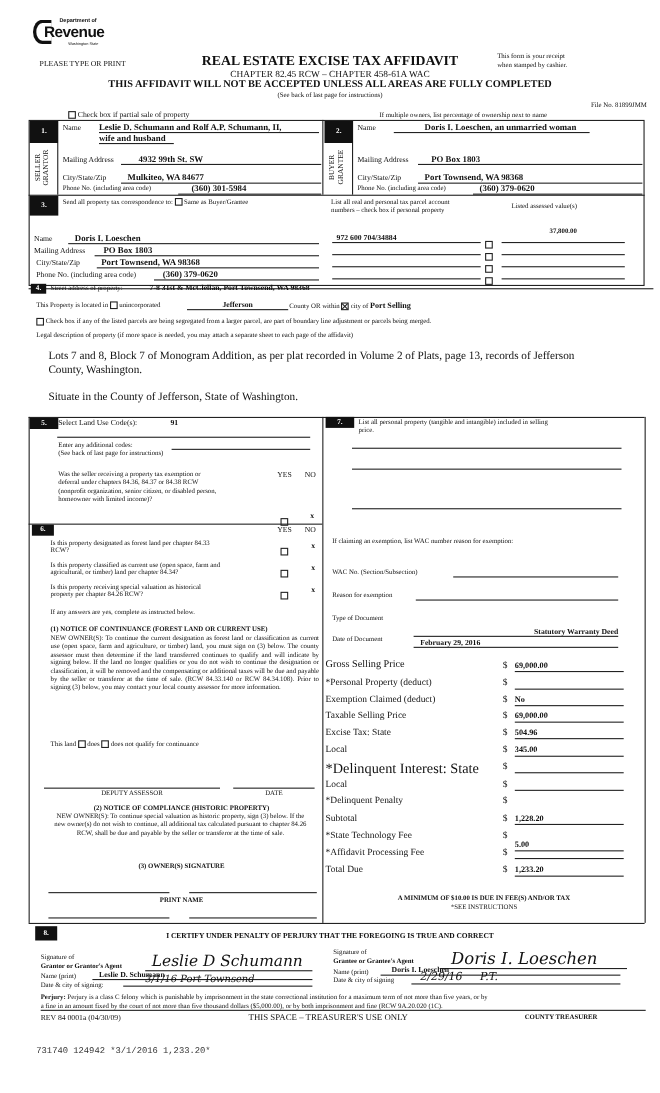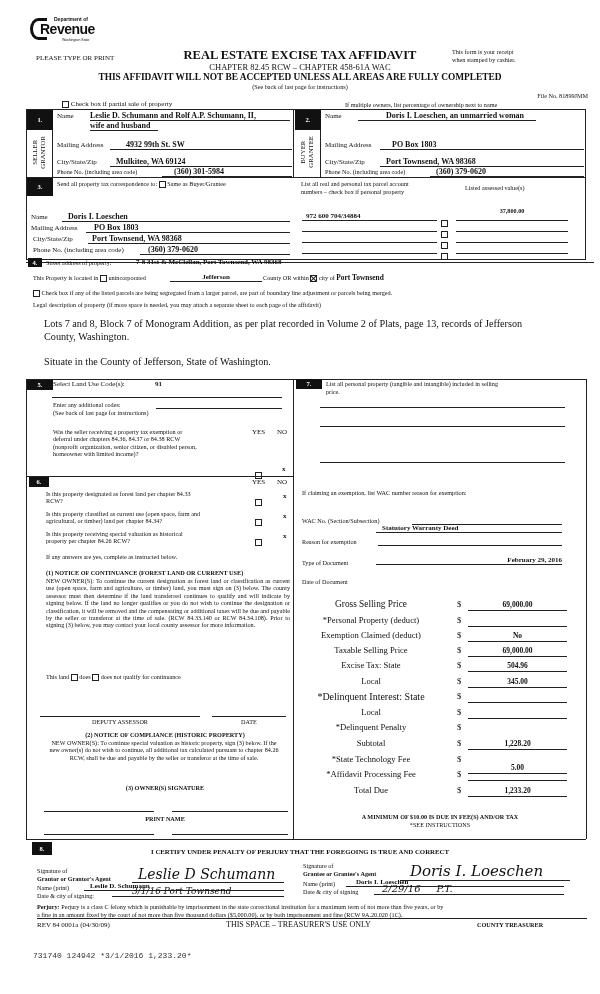--- a/index.html
+++ b/index.html
@@ -3,21 +3,21 @@
 <meta charset="utf-8">
 <style>
   html,body{margin:0;padding:0;background:#fff;}
   body{width:600px;height:994px;position:relative;overflow:hidden;font-family:"Liberation Serif",serif;color:#111;}
   .abs{position:absolute;}
   .t6{font-size:6.2px;line-height:7.4px;}
   .t7{font-size:7px;line-height:8px;}
   .t8{font-size:8px;line-height:9px;}
   .b{font-weight:bold;}
   .c{text-align:center;}
-  .r{text-align:center;}
+  .r{text-align:left;}
   .ul{border-bottom:1px solid #222;}
   .box{display:inline-block;width:7px;height:7px;border:1px solid #222;vertical-align:middle;box-sizing:border-box;position:relative;}
   .box.x::before,.box.x::after{content:"";position:absolute;left:-1px;top:2px;width:7px;height:1px;background:#222;transform:rotate(45deg);}
   .box.x::after{transform:rotate(-45deg);}
   .num{background:#111;color:#fff;font-size:6.5px;font-weight:bold;width:26px;height:14px;line-height:14px;text-align:center;}
   .vert{writing-mode:vertical-rl;transform:rotate(180deg);font-size:6.8px;line-height:7.5px;text-align:center;}
   .line{position:absolute;height:0;border-top:1px solid #222;}
   .vline{position:absolute;width:0;border-left:1px solid #222;}
   .sig{font-family:"DejaVu Serif",serif;font-style:italic;font-size:14px;}
   .mono{font-family:"Liberation Mono",monospace;}
@@ -49,21 +49,21 @@
 <div class="abs num" style="left:27px;top:110px;height:20px;line-height:20px;">1.</div>
 <div class="abs" style="left:27px;top:130px;width:26px;height:47px;border-right:1px solid #222;box-sizing:border-box;">
   <div class="vert" style="position:absolute;left:4px;top:6px;"><span>SELLER</span><br><span>GRANTOR</span></div>
 </div>
 <div class="abs t7" style="left:57px;top:112px;">Name</div>
 <div class="abs b t8 ul" style="left:90px;top:111px;width:200px;">Leslie D. Schumann and Rolf A.P. Schumann, II,</div>
 <div class="abs b t8 ul" style="left:90px;top:121px;width:68px;">wife and husband</div>
 <div class="abs t7" style="left:57px;top:141px;">Mailing Address</div>
 <div class="abs b t8 ul" style="left:110px;top:140px;width:182px;padding-left:16px;box-sizing:border-box;">4932 99th St. SW</div>
 <div class="abs t7" style="left:57px;top:158px;">City/State/Zip</div>
-<div class="abs b t8 ul" style="left:110px;top:157px;width:182px;padding-left:6px;box-sizing:border-box;">Mulkiteo, WA 69124</div>
+<div class="abs b t8 ul" style="left:110px;top:157px;width:182px;padding-left:6px;box-sizing:border-box;">Mulkiteo, WA 84677</div>
 <div class="abs t6" style="left:57px;top:168px;">Phone No. (including area code)</div>
 <div class="abs b t8 ul" style="left:162px;top:167px;width:130px;padding-left:12px;box-sizing:border-box;">(360) 301-5984</div>
 
 <div class="abs num" style="left:295px;top:110px;height:20px;line-height:20px;">2.</div>
 <div class="abs" style="left:295px;top:130px;width:26px;height:47px;border-right:1px solid #222;box-sizing:border-box;">
   <div class="vert" style="position:absolute;left:4px;top:6px;"><span>BUYER</span><br><span>GRANTEE</span></div>
 </div>
 <div class="abs t7" style="left:325px;top:112px;">Name</div>
 <div class="abs b t8 ul" style="left:358px;top:111px;width:150px;padding-left:28px;">Doris I. Loeschen, an unmarried woman</div>
 <div class="abs t7" style="left:325px;top:141px;">Mailing Address</div>
@@ -109,21 +109,21 @@
 <div class="abs t6" style="left:33px;top:274px;white-space:nowrap;">
   <span>This Property is located in</span>
   <span class="box"></span>
   <span>unincorporated</span>
 </div>
 <div class="abs b t7 c ul" style="left:170px;top:273px;width:92px;">Jefferson</div>
 <div class="abs t6" style="left:263px;top:274px;white-space:nowrap;">
   <span>County OR  within</span>
   <span class="box x"></span>
   <span>city of</span>
-  <b style="font-size:7.4px;">Port Townsend</b>
+  <b style="font-size:7.4px;">Port Selling</b>
 </div>
 <div class="abs t6" style="left:33px;top:289px;white-space:nowrap;"><span class="box"></span> <span>Check box if any of the listed parcels are being segregated from a larger parcel, are part of boundary line adjustment or parcels being merged.</span></div>
 <div class="abs t6" style="left:33px;top:301px;">Legal description of property (if more space is needed, you may attach a separate sheet to each page of the affidavit)</div>
 <div class="abs" style="left:44px;top:318px;font-size:10.2px;white-space:nowrap;">Lots 7 and 8, Block 7 of Monogram Addition, as per plat recorded in Volume 2 of Plats, page 13, records of Jefferson</div>
 <div class="abs" style="left:44px;top:331px;font-size:10.2px;">County, Washington.</div>
 <div class="abs" style="left:44px;top:356px;font-size:10.2px;">Situate in the County of Jefferson, State of Washington.</div>
 
 <div class="line" style="left:26px;width:560px;top:379px;"></div>
 <div class="vline" style="left:26px;top:379px;height:460px;"></div>
 <div class="vline" style="left:293px;top:379px;height:460px;"></div>
@@ -201,44 +201,44 @@
 <div class="line" style="left:320px;width:245px;top:407px;"></div>
 <div class="line" style="left:320px;width:245px;top:426px;"></div>
 <div class="line" style="left:320px;width:245px;top:462px;"></div>
 
 <div class="abs t6" style="left:302px;top:489px;">If claiming an exemption, list WAC number reason for exemption:</div>
 <div class="abs t6" style="left:302px;top:517px;">WAC No. (Section/Subsection)</div>
 <div class="abs ul" style="left:412px;top:517px;width:150px;height:7px;"></div>
 <div class="abs t6" style="left:302px;top:538px;">Reason for exemption</div>
 <div class="abs ul" style="left:378px;top:538px;width:184px;height:7px;"></div>
 <div class="abs t6" style="left:302px;top:559px;">Type of Document</div>
-<div class="abs b t7 ul" style="left:376px;top:524px;width:186px;padding-left:6px;box-sizing:border-box;">Statutory Warranty Deed</div>
+<div class="abs b t7 ul" style="left:376px;top:570px;width:186px;padding-left:6px;box-sizing:border-box;text-align:right;">Statutory Warranty Deed</div>
 <div class="abs t6" style="left:302px;top:578px;">Date of Document</div>
-<div class="abs b t7 ul" style="left:376px;top:556px;width:186px;padding-left:6px;box-sizing:border-box;text-align:right;">February 29, 2016</div>
+<div class="abs b t7 ul" style="left:376px;top:580px;width:186px;padding-left:6px;box-sizing:border-box;">February 29, 2016</div>
 
 <div id="tax-rows">
     <div class="abs r" style="left:296px;width:150px;top:599px;font-size:9.3px;">Gross Selling Price</div>
        <div class="abs" style="left:457px;top:599px;font-size:8.6px;">$</div>
        <div class="abs b r ul" style="left:468px;width:99px;top:599px;height:11px;font-size:7.5px;line-height:11px;">69,000.00</div>
     <div class="abs r" style="left:296px;width:150px;top:615px;font-size:8.6px;">*Personal Property (deduct)</div>
        <div class="abs" style="left:457px;top:615px;font-size:8.6px;">$</div>
        <div class="abs b r ul" style="left:468px;width:99px;top:615px;height:11px;font-size:7.5px;line-height:11px;"></div>
     <div class="abs r" style="left:296px;width:150px;top:630px;font-size:8.6px;">Exemption Claimed (deduct)</div>
        <div class="abs" style="left:457px;top:630px;font-size:8.6px;">$</div>
        <div class="abs b r ul" style="left:468px;width:99px;top:630px;height:11px;font-size:7.5px;line-height:11px;">No</div>
     <div class="abs r" style="left:296px;width:150px;top:645px;font-size:8.6px;">Taxable Selling Price</div>
        <div class="abs" style="left:457px;top:645px;font-size:8.6px;">$</div>
        <div class="abs b r ul" style="left:468px;width:99px;top:645px;height:11px;font-size:7.5px;line-height:11px;">69,000.00</div>
     <div class="abs r" style="left:296px;width:150px;top:660px;font-size:8.6px;">Excise Tax:  State</div>
        <div class="abs" style="left:457px;top:660px;font-size:8.6px;">$</div>
        <div class="abs b r ul" style="left:468px;width:99px;top:660px;height:11px;font-size:7.5px;line-height:11px;">504.96</div>
     <div class="abs r" style="left:296px;width:150px;top:676px;font-size:8.6px;">Local</div>
        <div class="abs" style="left:457px;top:676px;font-size:8.6px;">$</div>
        <div class="abs b r ul" style="left:468px;width:99px;top:676px;height:11px;font-size:7.5px;line-height:11px;">345.00</div>
-    <div class="abs r" style="left:296px;width:150px;top:691px;font-size:10px;">*Delinquent Interest:  State</div>
+    <div class="abs r" style="left:296px;width:150px;top:691px;font-size:13px;">*Delinquent Interest:  State</div>
        <div class="abs" style="left:457px;top:691px;font-size:8.6px;">$</div>
        <div class="abs b r ul" style="left:468px;width:99px;top:691px;height:11px;font-size:7.5px;line-height:11px;"></div>
     <div class="abs r" style="left:296px;width:150px;top:707px;font-size:8.6px;">Local</div>
        <div class="abs" style="left:457px;top:707px;font-size:8.6px;">$</div>
        <div class="abs b r ul" style="left:468px;width:99px;top:707px;height:11px;font-size:7.5px;line-height:11px;"></div>
     <div class="abs r" style="left:296px;width:150px;top:722px;font-size:8.6px;">*Delinquent Penalty</div>
        <div class="abs" style="left:457px;top:722px;font-size:8.6px;">$</div>
        <div class="abs b r" style="left:468px;width:99px;top:722px;height:11px;font-size:7.5px;line-height:11px;"></div>
     <div class="abs r" style="left:296px;width:150px;top:738px;font-size:8.6px;">Subtotal</div>
        <div class="abs" style="left:457px;top:738px;font-size:8.6px;">$</div>

